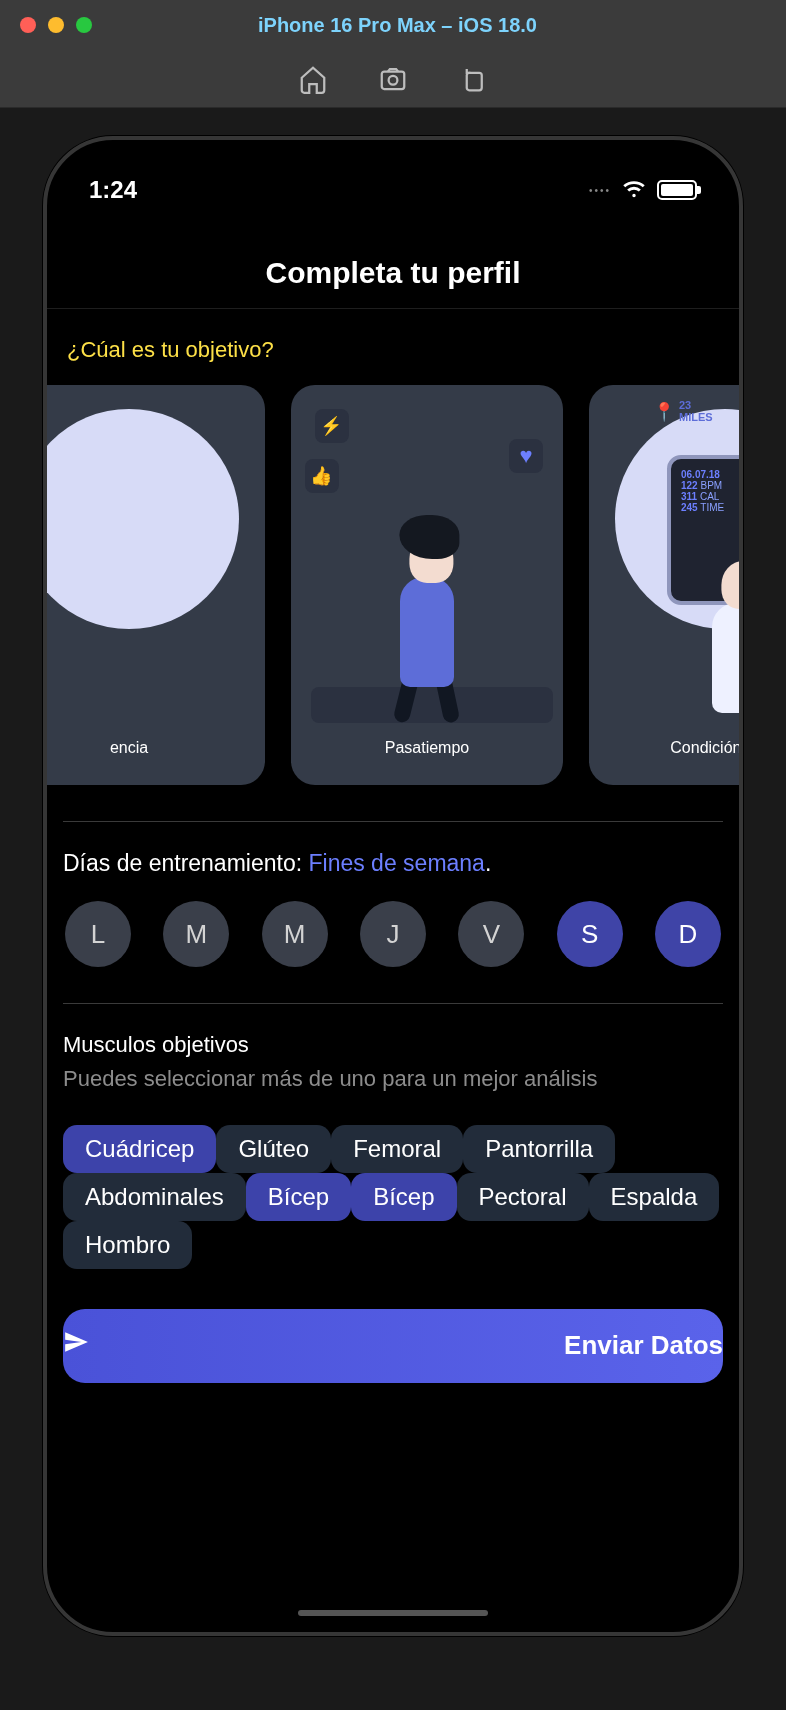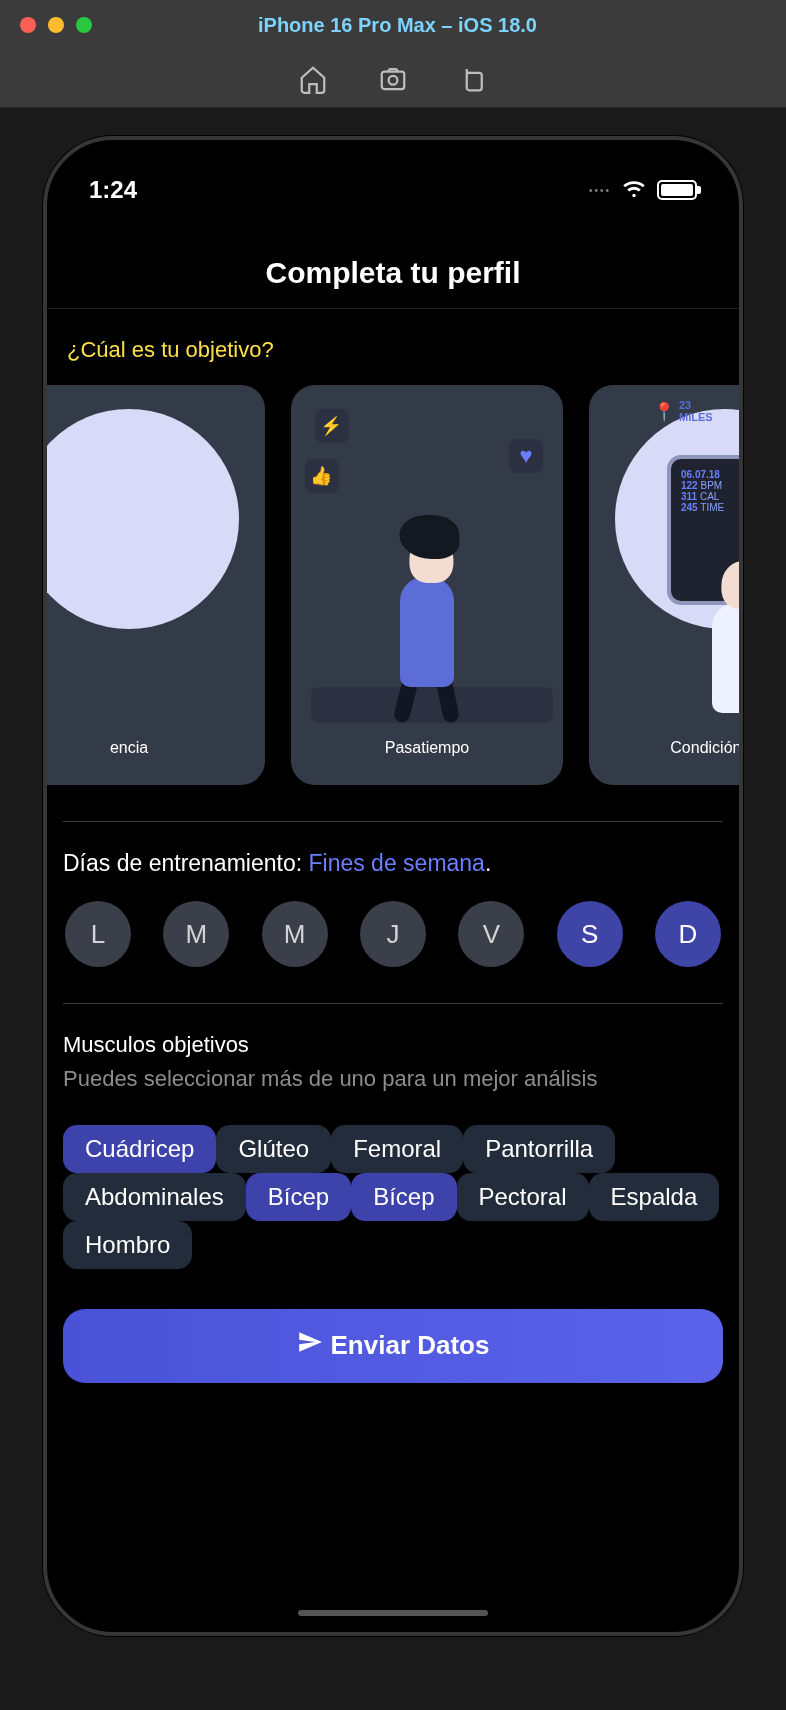--- a/index.html
+++ b/index.html
@@ -127,21 +127,21 @@
   .chip {
     background:#222c3a; color:#fff; border-radius:14px;
     padding: 10px 22px; font-size:24px; cursor:pointer;
   }
   .chip.selected { background:#3d43aa; }
 
   .submit-btn {
     margin-top:40px; width:100%; height:74px;
     background: linear-gradient(90deg,#4a52d8,#5a63ea);
     border:none; border-radius:22px; color:#fff; font-size:26px; font-weight:600;
-    display:flex; align-items:center; justify-content:center; gap:8px; cursor:pointer;
+    display:flex; align-items:center; justify-content:space-between; gap:8px; cursor:pointer;
   }
   .submit-btn svg{width:26px;height:26px;}
 
   .home-indicator{position:absolute;bottom:16px;left:50%;transform:translateX(-50%);width:190px;height:6px;background:#555;border-radius:4px;}
 </style>
 </head>
 <body>
 
 <div class="sim-titlebar">
   <div class="traffic-lights">

